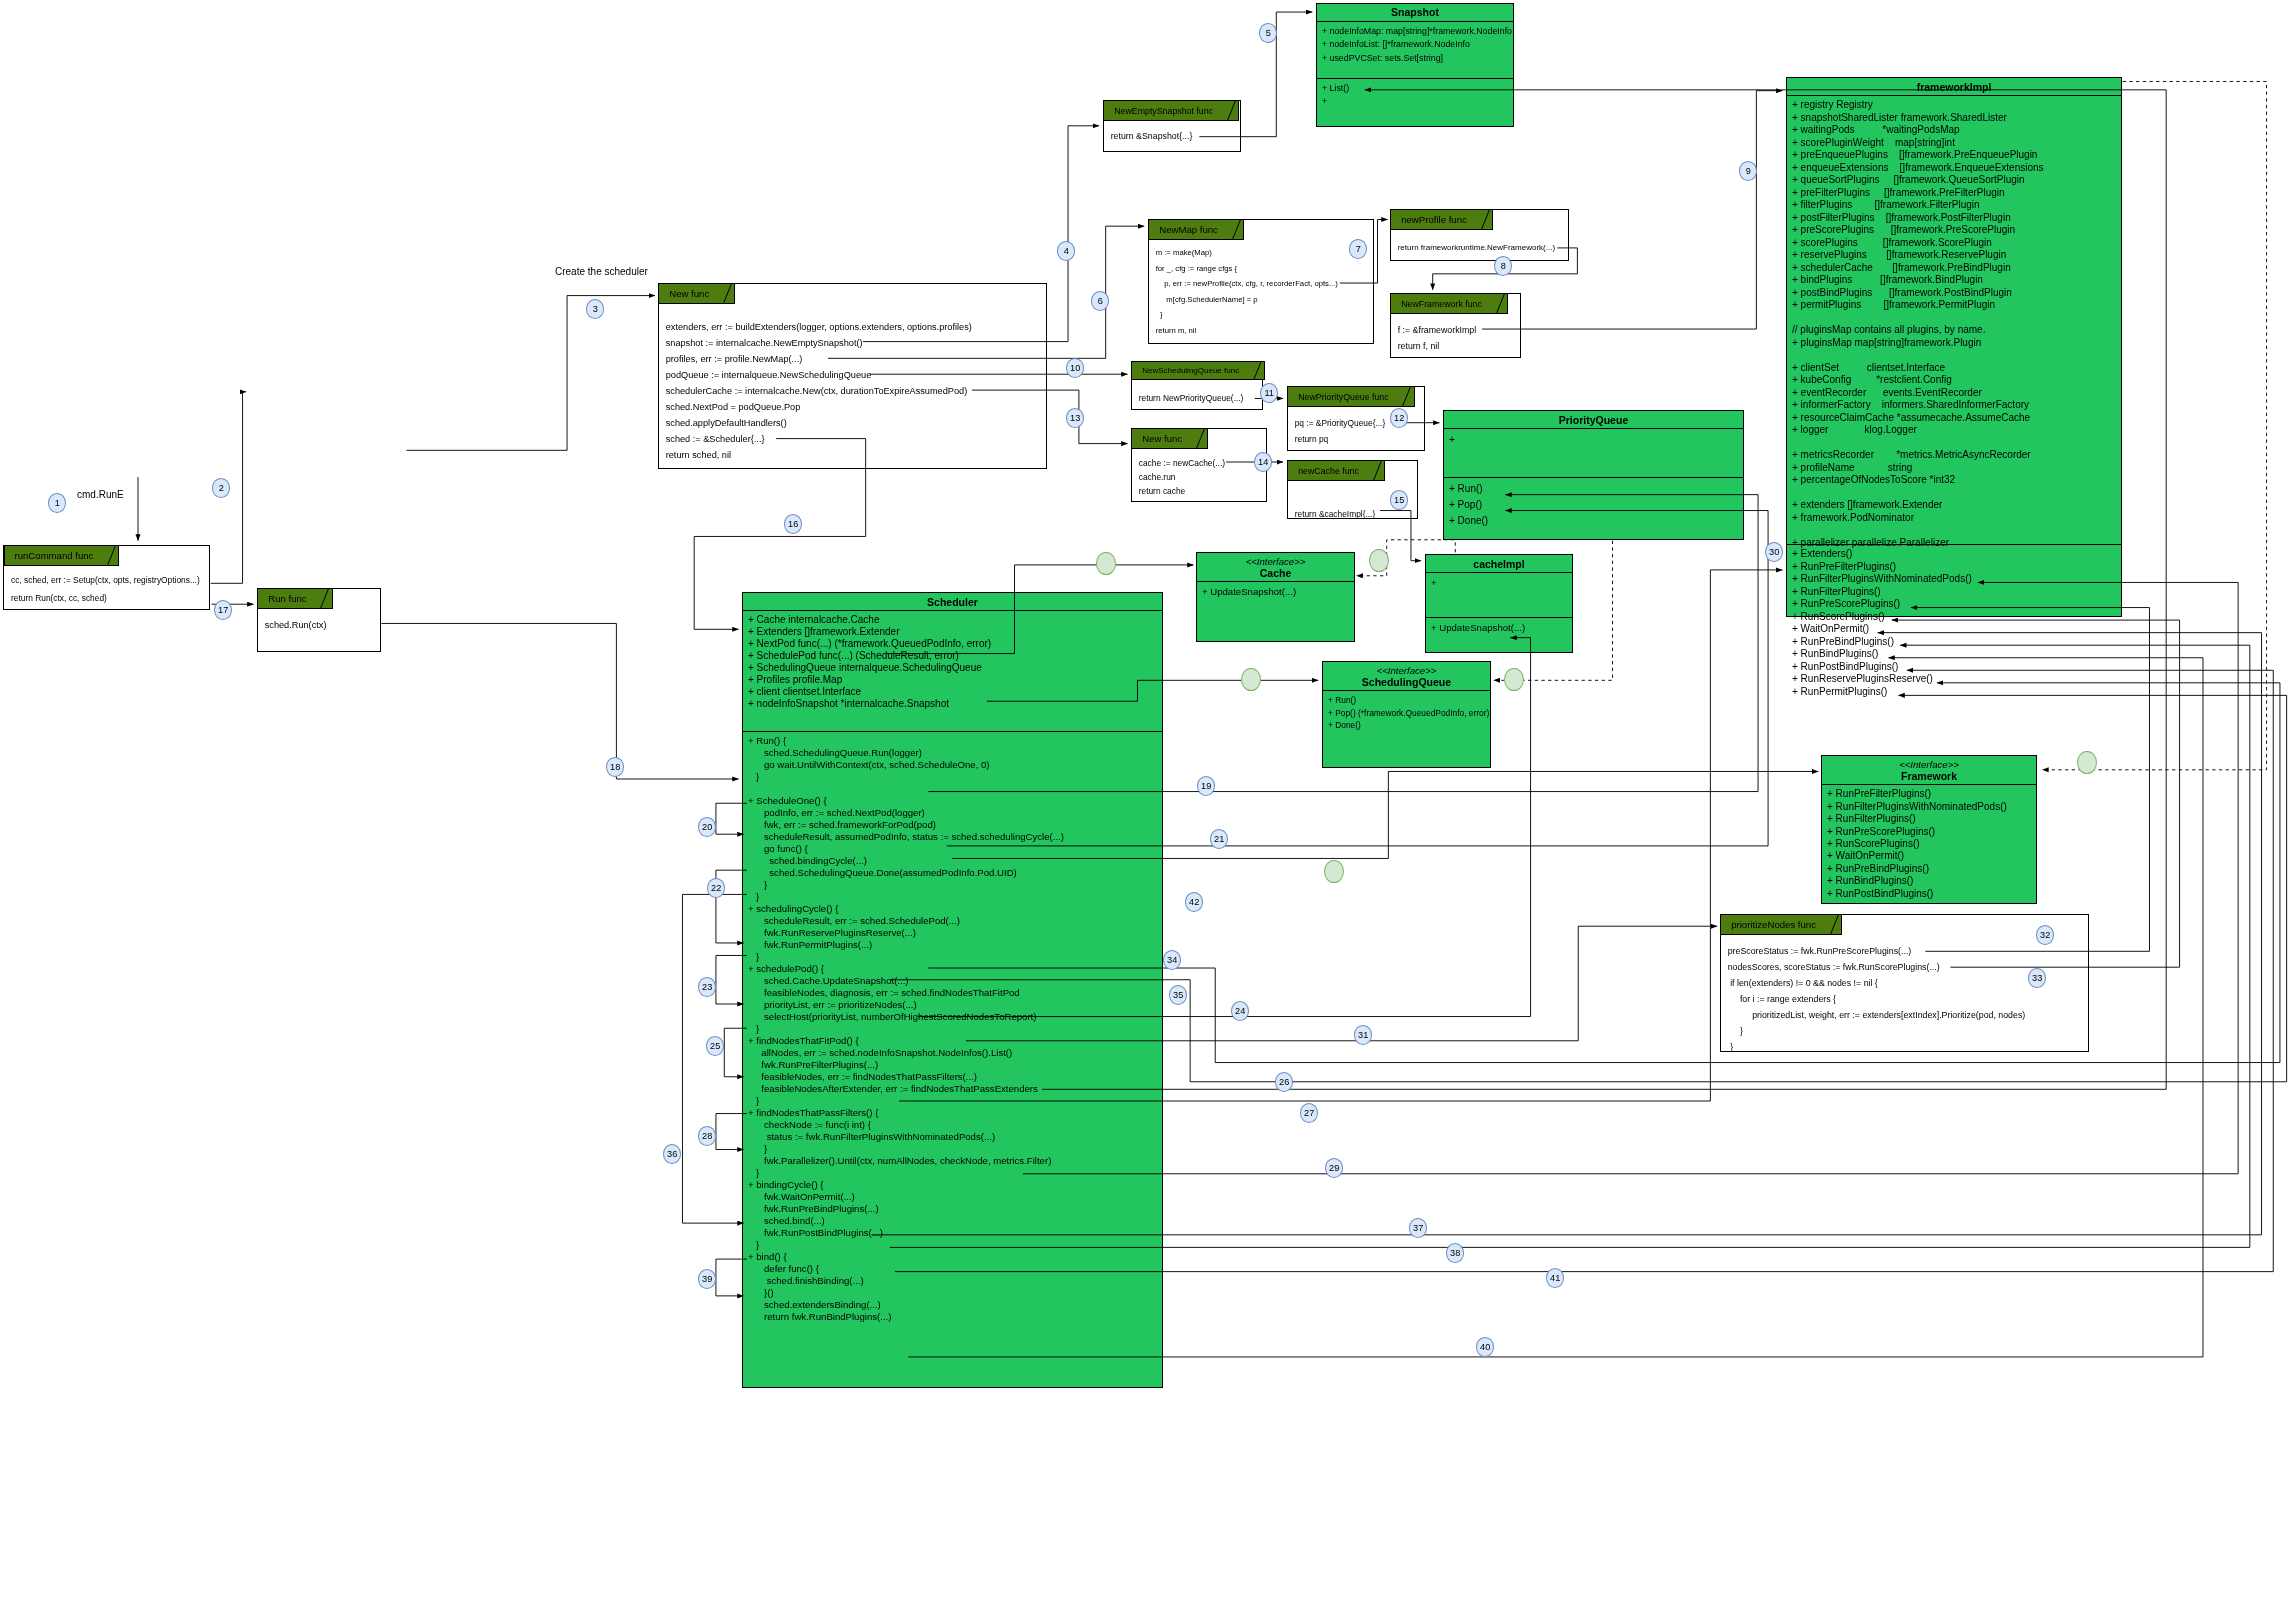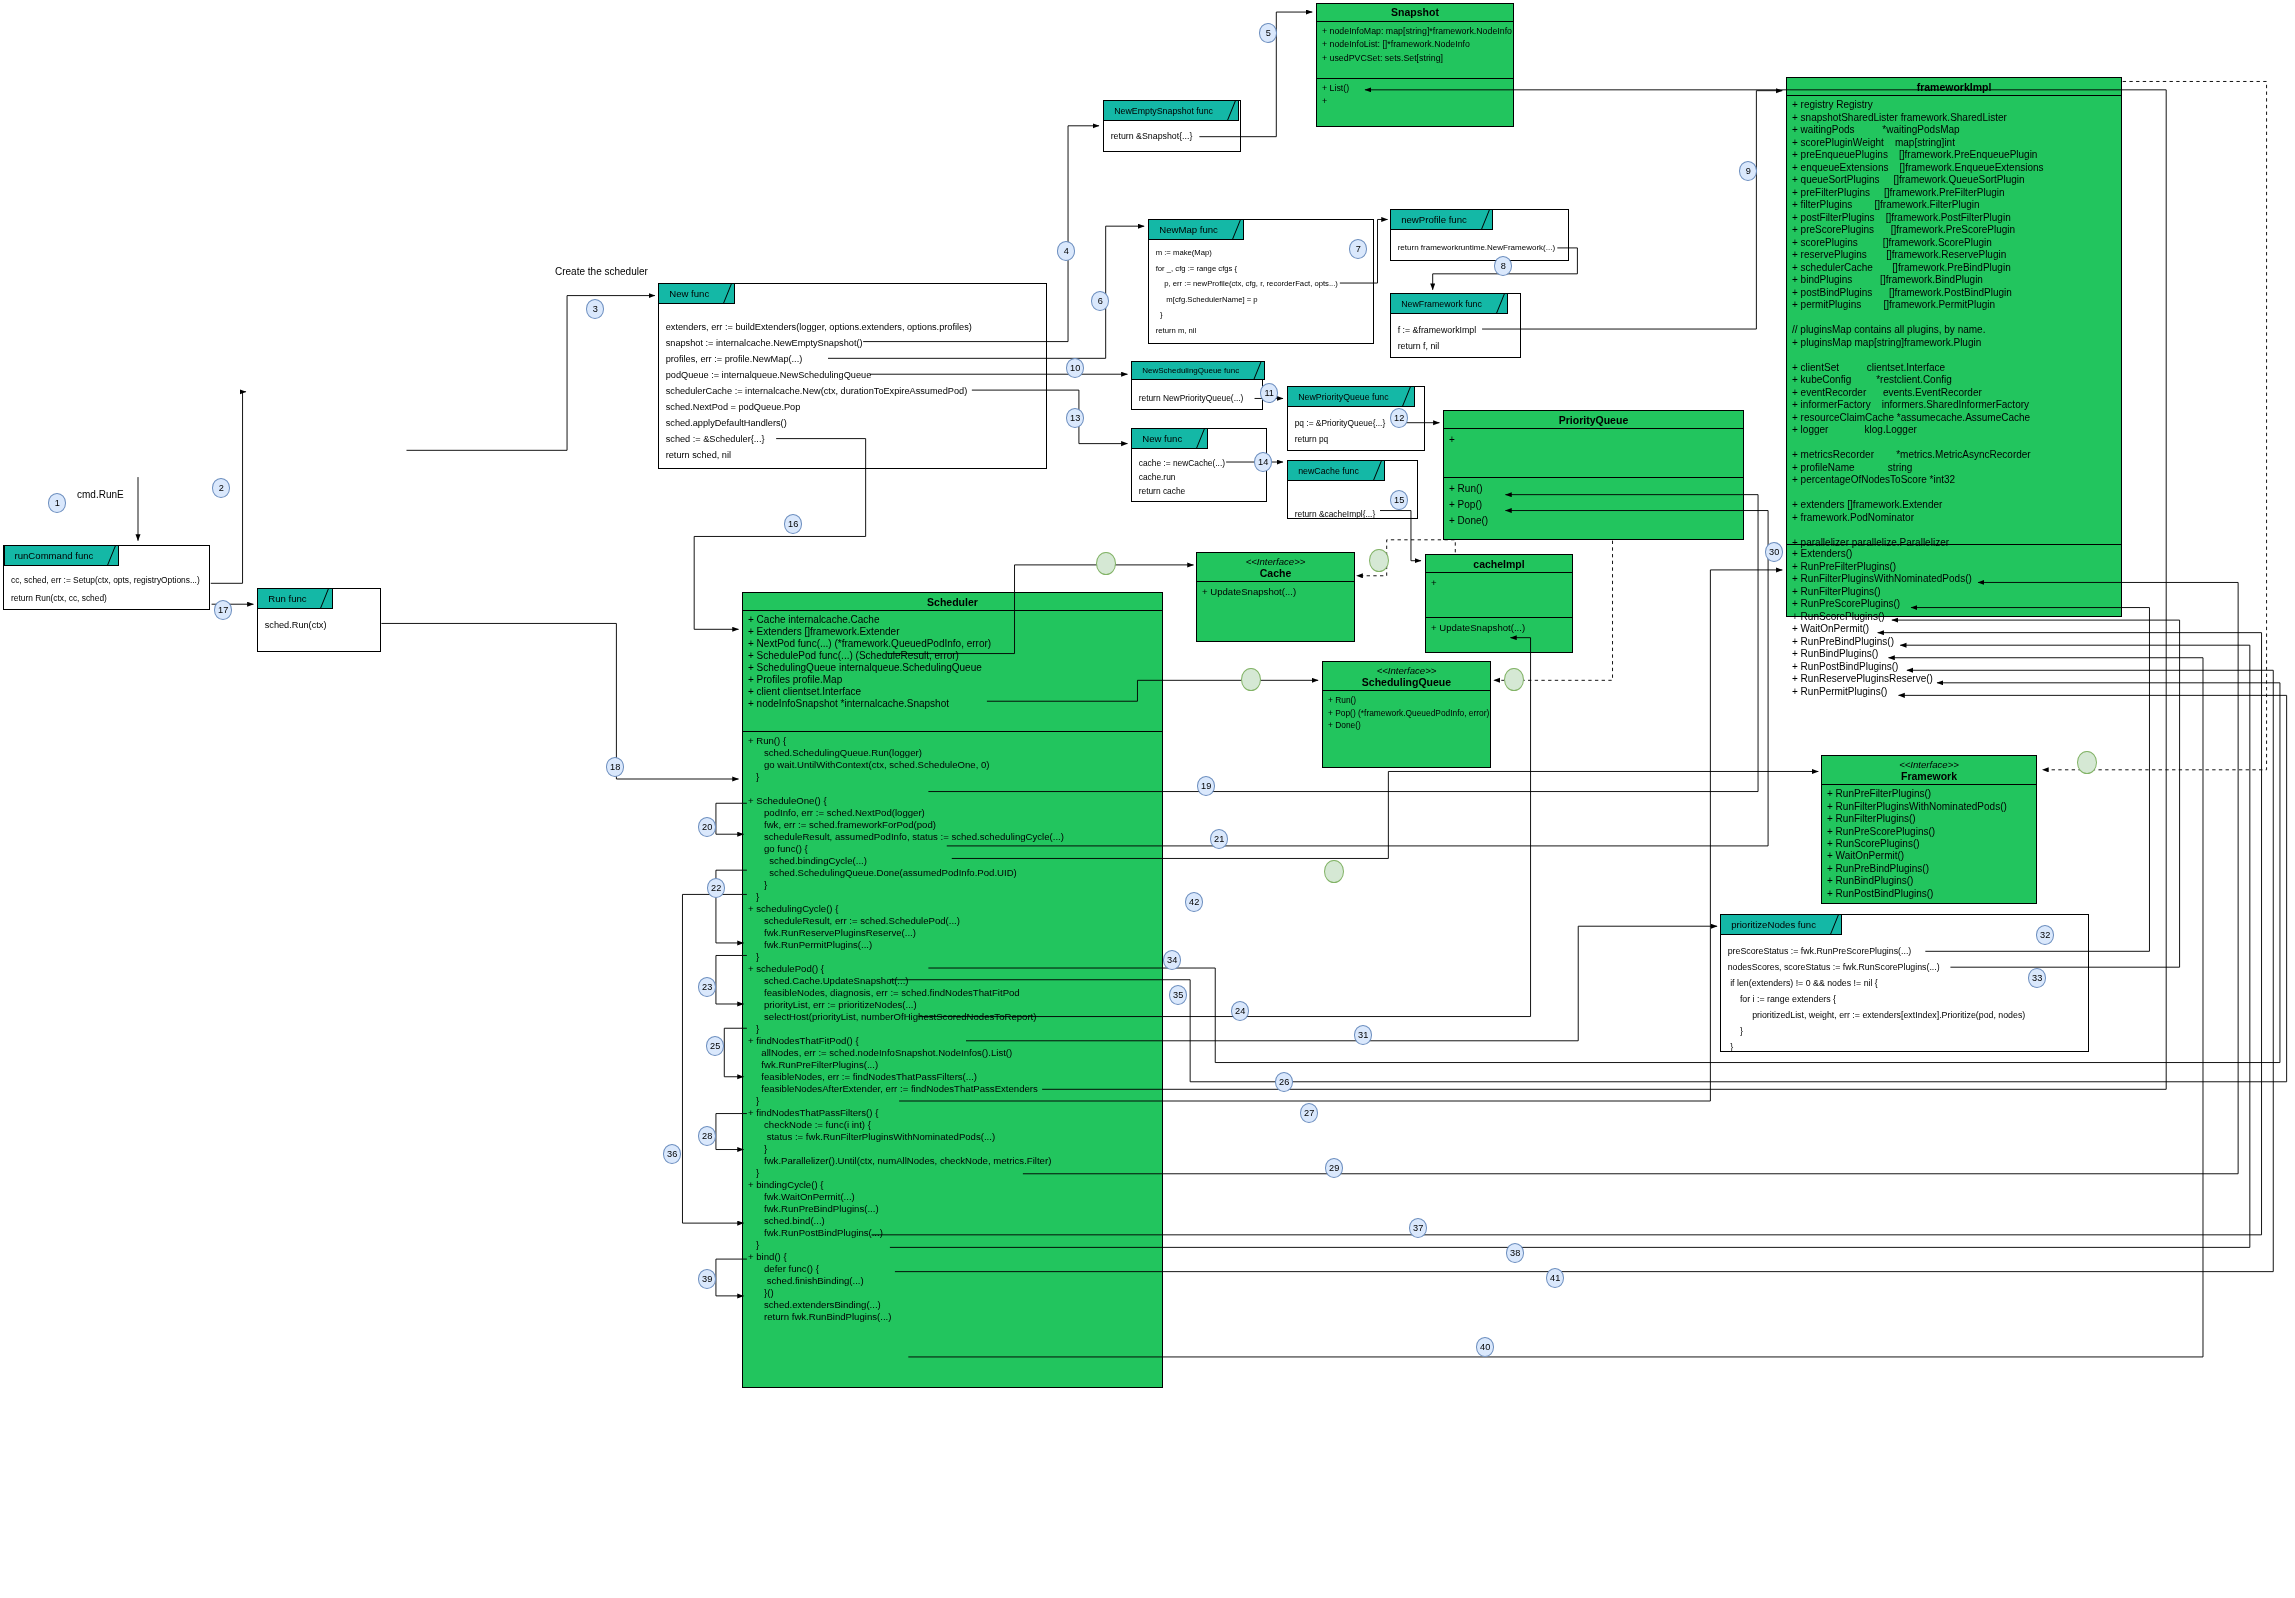--- a/index.html
+++ b/index.html
@@ -1,20 +1,20 @@
 <!DOCTYPE html>
 <html style="font-size:13.4px"><head>
 <meta charset="utf-8">
 <style>
   html,body{margin:0;padding:0;background:#fff}
   #canvas{position:relative;width:2295px;height:1599px;background:#ffffff;
           font-family:"Liberation Sans",sans-serif;color:#000;overflow:hidden}
   
   .funcbox{position:absolute;border:0.8px solid #000;background:#fff;box-sizing:border-box;z-index:2}
-  .ftab{position:absolute;left:-0.8px;top:-0.8px;height:21px;border:0.8px solid #000;background:#14b8a6;
+  .ftab{position:absolute;left:-0.8px;top:-0.8px;height:21px;border:0.8px solid #000;background:#4d7c0f;
         display:flex;align-items:center;padding:0 25px 0 10px;font-size:9.6px;white-space:nowrap;box-sizing:border-box}
   .ftab::after{content:"";position:absolute;top:0;right:5.9px;width:8.4px;height:100%;
         border-right:0.8px solid #000;transform:skewX(-22deg)}
   .fbody{position:absolute;left:6.7px;top:27px;right:1.7px;font-size:9.2px;line-height:16.7px}
   .ln{white-space:pre;min-height:1em}
   
   .classbox{position:absolute;border:0.8px solid #000;background:#22c55e;box-sizing:border-box;
         display:flex;flex-direction:column;z-index:2}
   .ctitle{border-bottom:0.8px solid #000;text-align:center;padding:2.5px 1.7px;font-size:10.5px;flex:0 0 auto}
   .ctitle .nm{font-weight:bold}
@@ -450,21 +450,21 @@
       <div class="badge" style="left: 698px; top: 1126px;">28</div>
       <div class="badge" style="left: 1325px; top: 1158px;">29</div>
       <div class="badge" style="left: 1765px; top: 542px;">30</div>
       <div class="badge" style="left: 1354px; top: 1025px;">31</div>
       <div class="badge" style="left: 2036px; top: 925px;">32</div>
       <div class="badge" style="left: 2028px; top: 968px;">33</div>
       <div class="badge" style="left: 1163px; top: 950px;">34</div>
       <div class="badge" style="left: 1169px; top: 985px;">35</div>
       <div class="badge" style="left: 663px; top: 1144px;">36</div>
       <div class="badge" style="left: 1409px; top: 1218px;">37</div>
-      <div class="badge" style="left: 1506px; top: 1243px; text-align: center;">38</div>
+      <div class="badge" style="left: 1446px; top: 1243px; text-align: center;">38</div>
       <div class="badge" style="left: 698px; top: 1269px;">39</div>
       <div class="badge" style="left: 1476px; top: 1337px;">40</div>
       <div class="badge" style="left: 1546px; top: 1268px;">41</div>
       <div class="badge" style="left: 1185px; top: 892px;">42</div>
     </div>
   <div id="green-layer">
       <div class="gmark" style="left: 1096px; top: 552px;"></div>
       <div class="gmark" style="left: 1369px; top: 549px;"></div>
       <div class="gmark" style="left: 1241px; top: 668px;"></div>
       <div class="gmark" style="left: 1504px; top: 668px;"></div>

